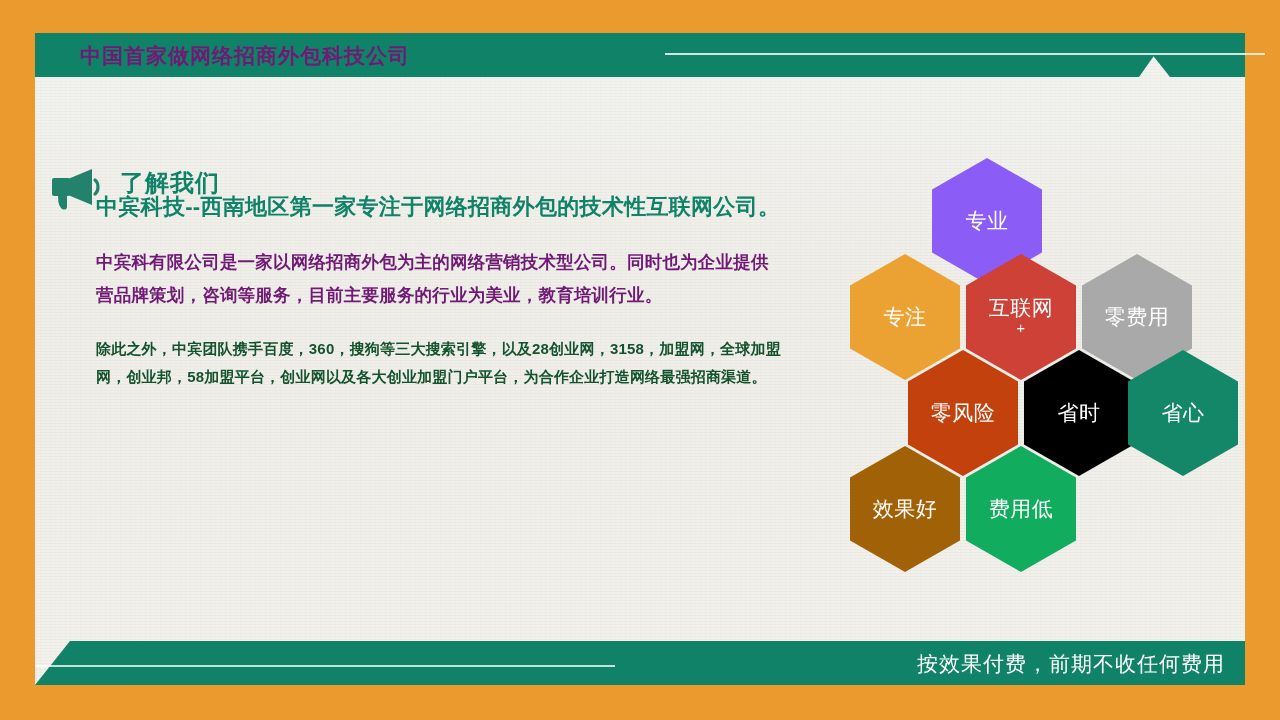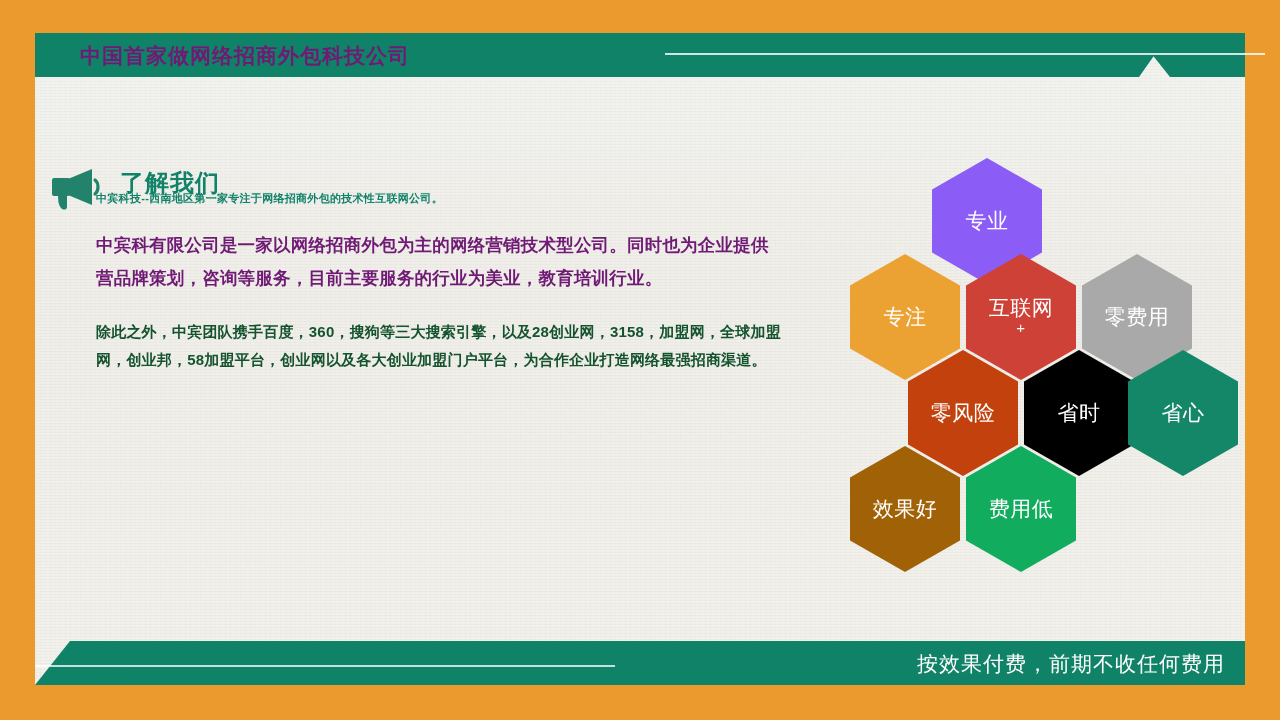--- a/index.html
+++ b/index.html
@@ -95,21 +95,21 @@
     letter-spacing: 1px;
   }
   
   .body-col {
     position: absolute;
     left: 96px;
     top: 190px;
     width: 690px;
   }
   .lead {
-    font-size: 11px;
+    font-size: 22px;
     font-weight: bold;
     color: #108268;
     line-height: 1.55;
     margin: 0 0 22px 0;
     letter-spacing: 0.3px;
   }
   .para {
     font-size: 17.5px;
     color: #701a75;
     line-height: 1.86;

